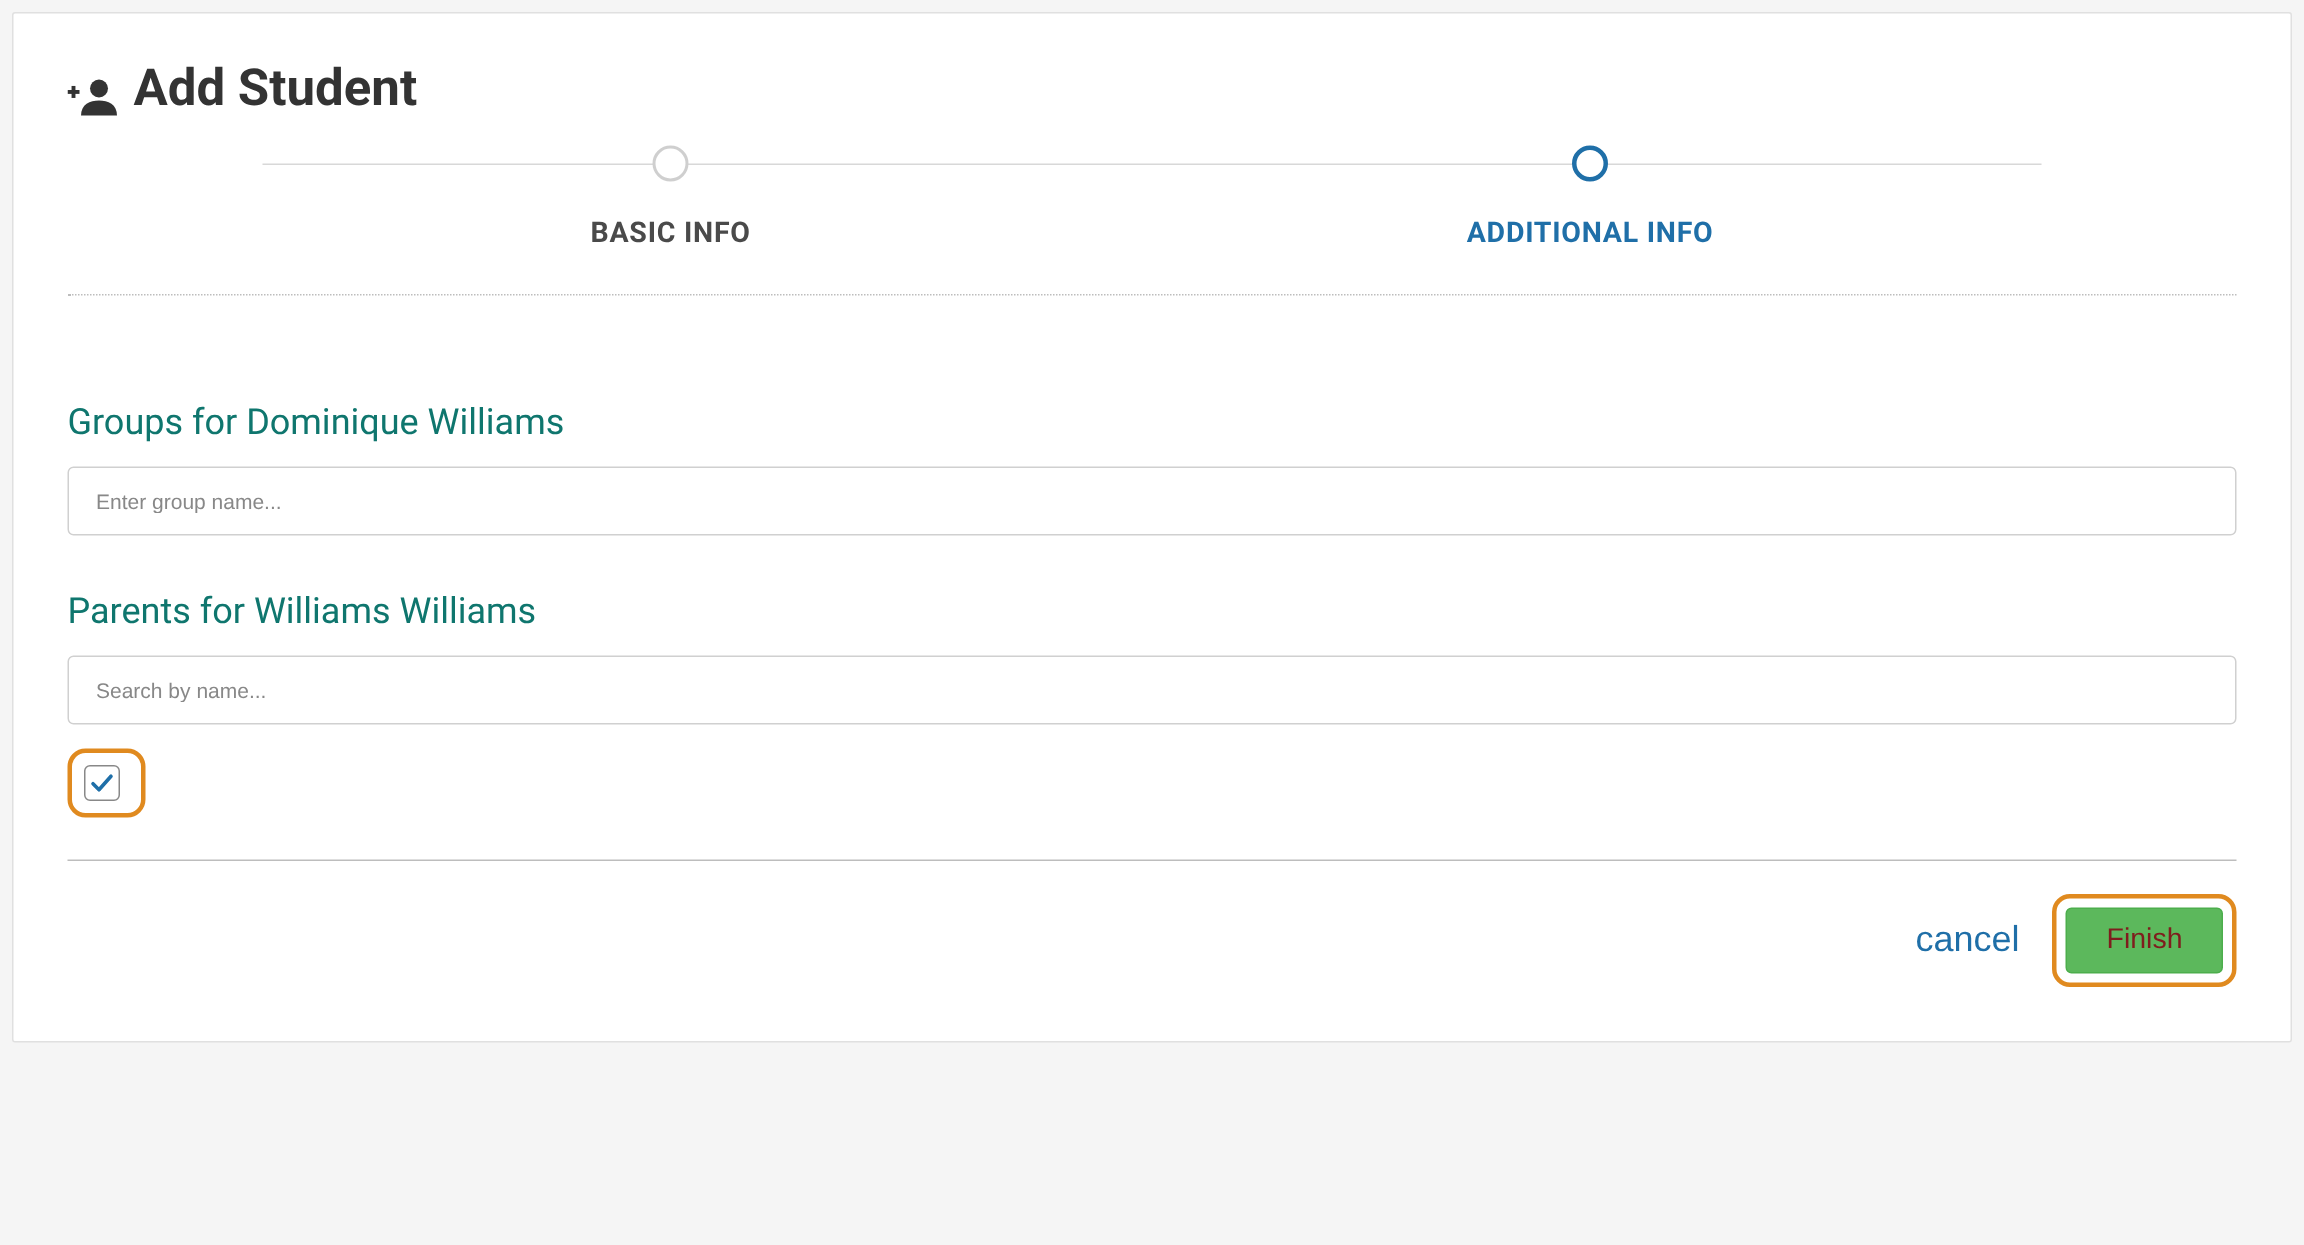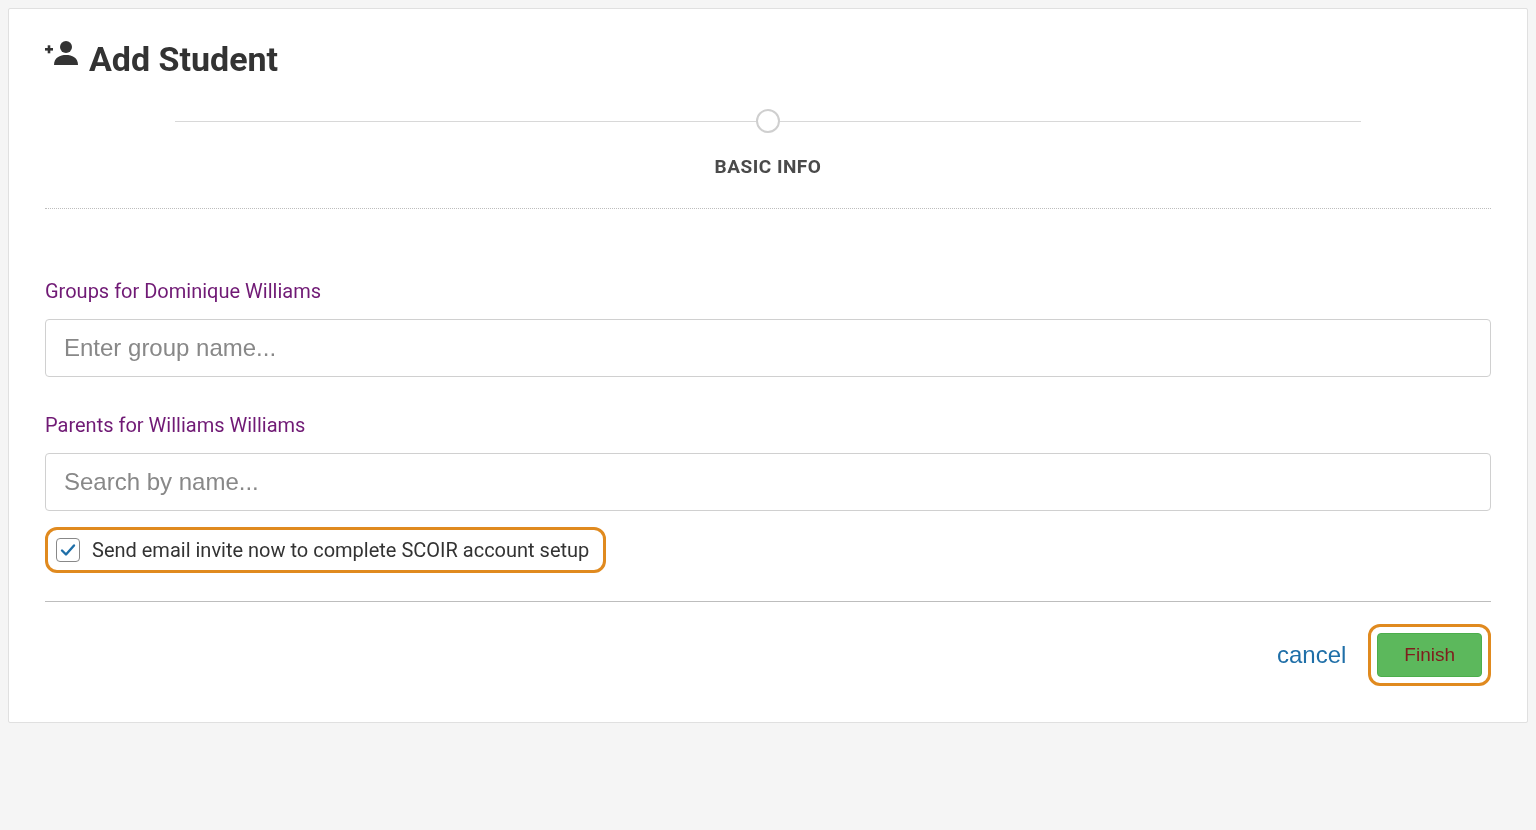--- a/index.html
+++ b/index.html
@@ -16,23 +16,23 @@
       background: #fff;
       border: 1px solid #e0e0e0;
       border-radius: 2px;
       padding: 30px 36px 36px 36px;
       width: 100%;
       max-width: 1520px;
       margin: 0 auto;
     }
     .page-header {
       display: flex;
-      align-items: flex-start;
+      align-items: flex-end;
       gap: 10px;
-      margin-bottom: 30px;
+      margin-bottom: 18px;
     }
     .page-header-icon {
       display: inline-flex;
       align-items: center;
       justify-content: center;
     }
     .page-title {
       font-size: 34px;
       font-weight: 700;
       color: #333333;
@@ -79,29 +79,29 @@
     }
     .step-label.active {
       color: #1f6fa8;
     }
     .dotted-divider {
       border: none;
       border-top: 1px dotted #bdbdbd;
       margin: 0 0 70px 0;
     }
     .section-label {
-      font-size: 20px;
-      color: #701a75;
+      font-size: 24px;
+      color: #0f766e;
       font-weight: 400;
       margin-bottom: 16px;
     }
     .text-input {
       width: 100%;
       padding: 14px 18px;
-      font-size: 24px;
+      font-size: 14px;
       border: 1px solid #d0d0d0;
       border-radius: 4px;
       color: #333;
       outline: none;
       background: #fff;
     }
     .text-input::placeholder {
       color: #888888;
     }
     .group-block {
@@ -183,41 +183,44 @@
     </span>
     <h1 class="page-title">Add Student</h1>
   </div>
 
   <div class="stepper">
     <div class="stepper-line"></div>
     <div class="step">
       <div class="step-circle"></div>
       <div class="step-label">BASIC INFO</div>
     </div>
+    <div class="step">
+      <div class="step-circle active"></div>
+      <div class="step-label active">ADDITIONAL INFO</div>
+    </div>
   </div>
 
   <hr class="dotted-divider">
 
   <div class="group-block">
     <div class="section-label">Groups for Dominique Williams</div>
     <input type="text" class="text-input" placeholder="Enter group name..." style="">
   </div>
 
   <div>
     <div class="section-label">Parents for Williams Williams</div>
     <input type="text" class="text-input" placeholder="Search by name..." style="">
   </div>
 
   <div class="checkbox-row">
     <div class="checkbox-box">
       <svg width="18" height="18" viewBox="0 0 18 18">
         <path d="M3 9.5 L7 13.5 L15 4.5" stroke="#1f6fa8" stroke-width="2.4" fill="none" stroke-linecap="round" stroke-linejoin="round"></path>
       </svg>
     </div>
-    <span class="checkbox-label">Send email invite now to complete SCOIR account setup</span>
   </div>
 
   <hr class="solid-divider">
 
   <div class="footer-actions">
     <button class="cancel-link">cancel</button>
     <div class="finish-wrap">
       <button class="finish-button">Finish</button>
     </div>
   </div>

